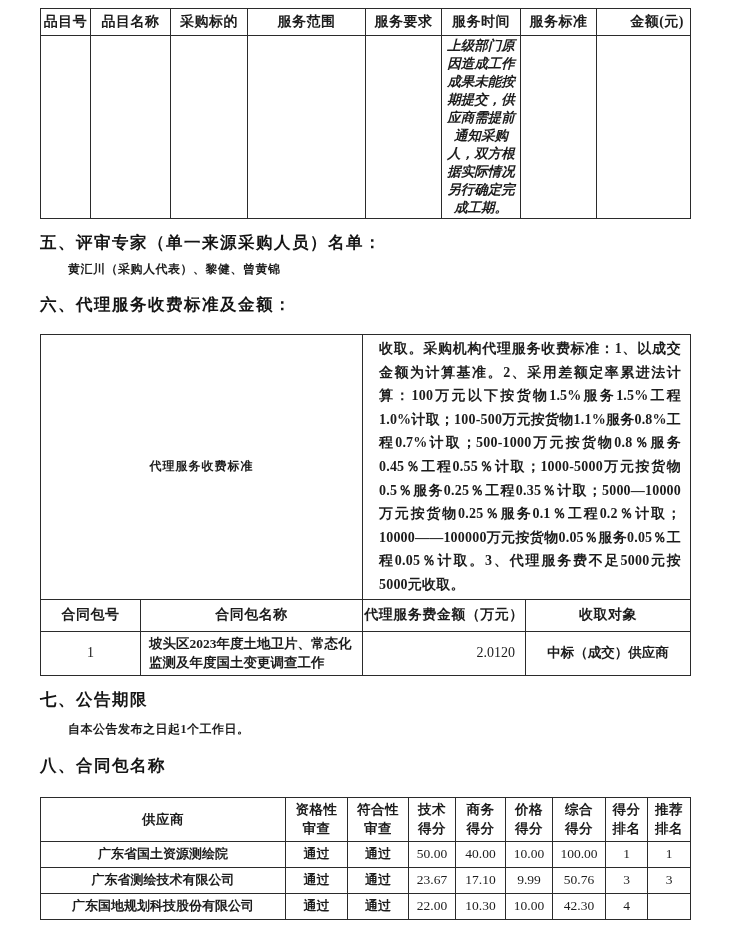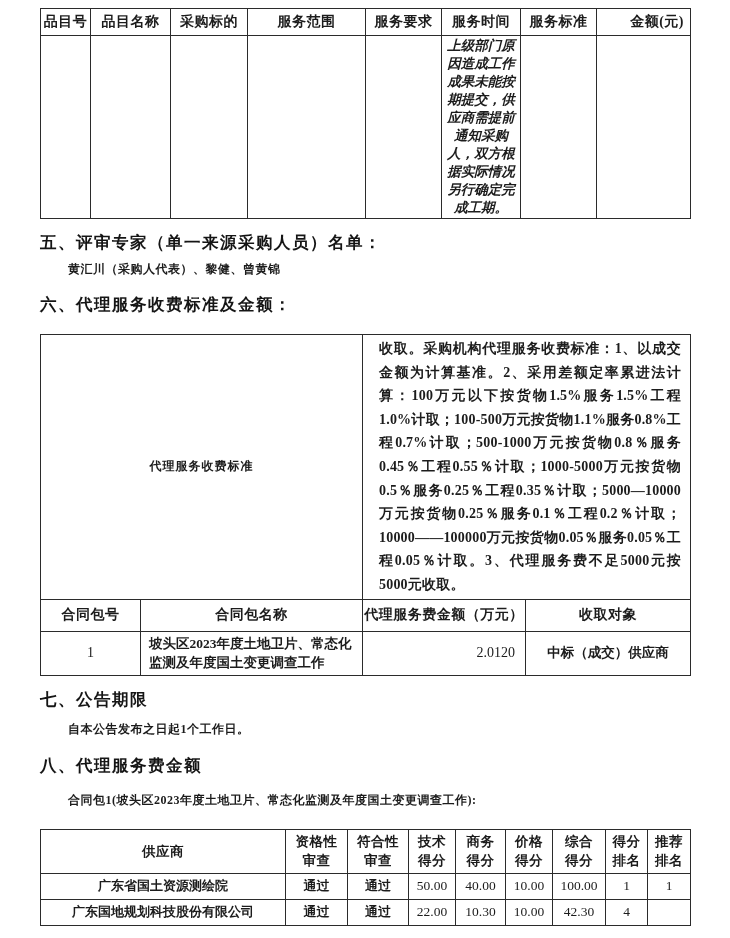--- a/index.html
+++ b/index.html
@@ -151,22 +151,21 @@
       <td class="data pkg-name">坡头区2023年度土地卫片、常态化监测及年度国土变更调查工作</td>
       <td class="data amount">2.0120</td>
       <td class="data target">中标（成交）供应商</td>
     </tr>
   </tbody>
     </table>
 
   <div class="sec-heading h7">七、公告期限</div>
   <div class="sec-body b7">自本公告发布之日起1个工作日。</div>
 
-  <div class="sec-heading h8">八、代理服务费金额</div>
-  <div class="sec-body b8">合同包1(坡头区2023年度土地卫片、常态化监测及年度国土变更调查工作):</div>
+  <div class="sec-heading h8">八、合同包名称</div>
 
   <table class="supplier-table">
     <colgroup>
       <col style="width:245px">
         <col style="width:62px">
         <col style="width:61px">
         <col style="width:47px">
       <col style="width:50px">
         <col style="width:47px">
         <col style="width:53px">
@@ -198,20 +197,31 @@
       <td class="pass">通过</td>
       <td class="pass">通过</td>
       <td class="num">50.00</td>
       <td class="num">40.00</td>
       <td class="num">10.00</td>
       <td class="num">100.00</td>
       <td class="num">1</td>
       <td class="num">1</td>
     </tr>
     <tr>
+      <td class="name">广东省测绘技术有限公司</td>
+      <td class="pass">通过</td>
+      <td class="pass">通过</td>
+      <td class="num">23.67</td>
+      <td class="num">17.10</td>
+      <td class="num">9.99</td>
+      <td class="num">50.76</td>
+      <td class="num">3</td>
+      <td class="num">3</td>
+    </tr>
+    <tr>
       <td class="name">广东国地规划科技股份有限公司</td>
       <td class="pass">通过</td>
       <td class="pass">通过</td>
       <td class="num">22.00</td>
       <td class="num">10.30</td>
       <td class="num">10.00</td>
       <td class="num">42.30</td>
       <td class="num">4</td>
       <td class="num"></td>
     </tr>

